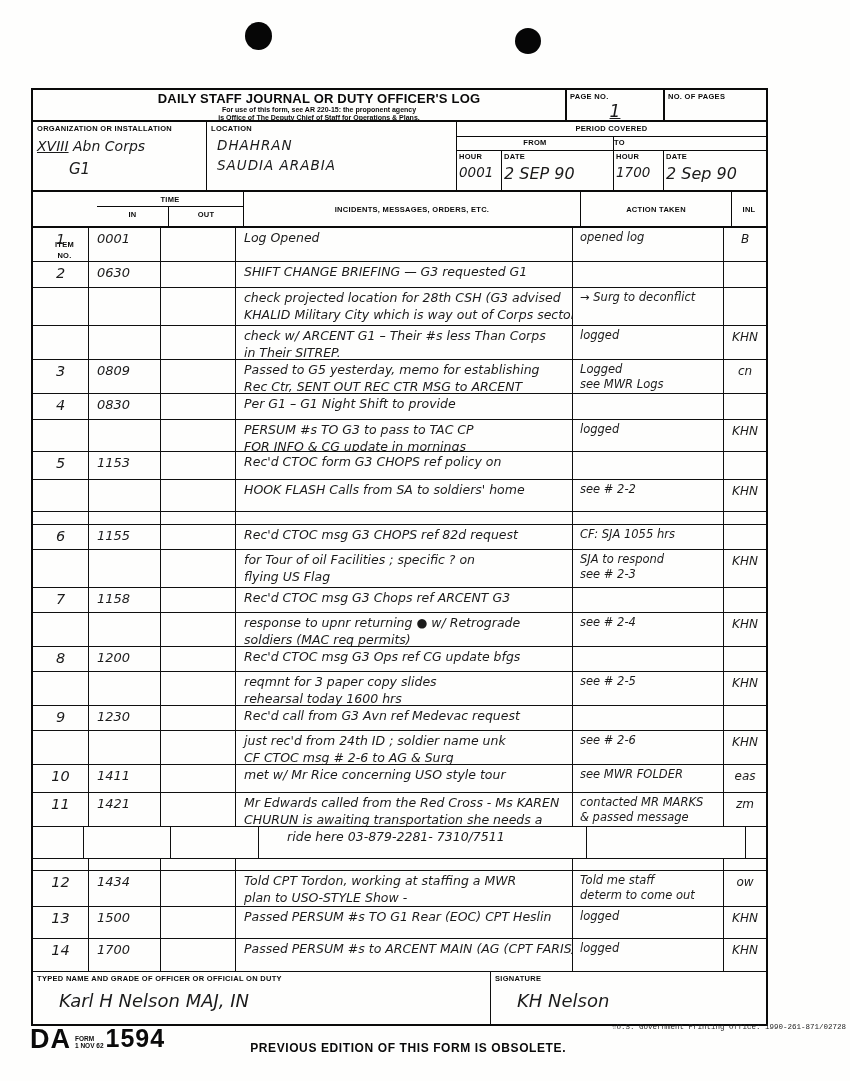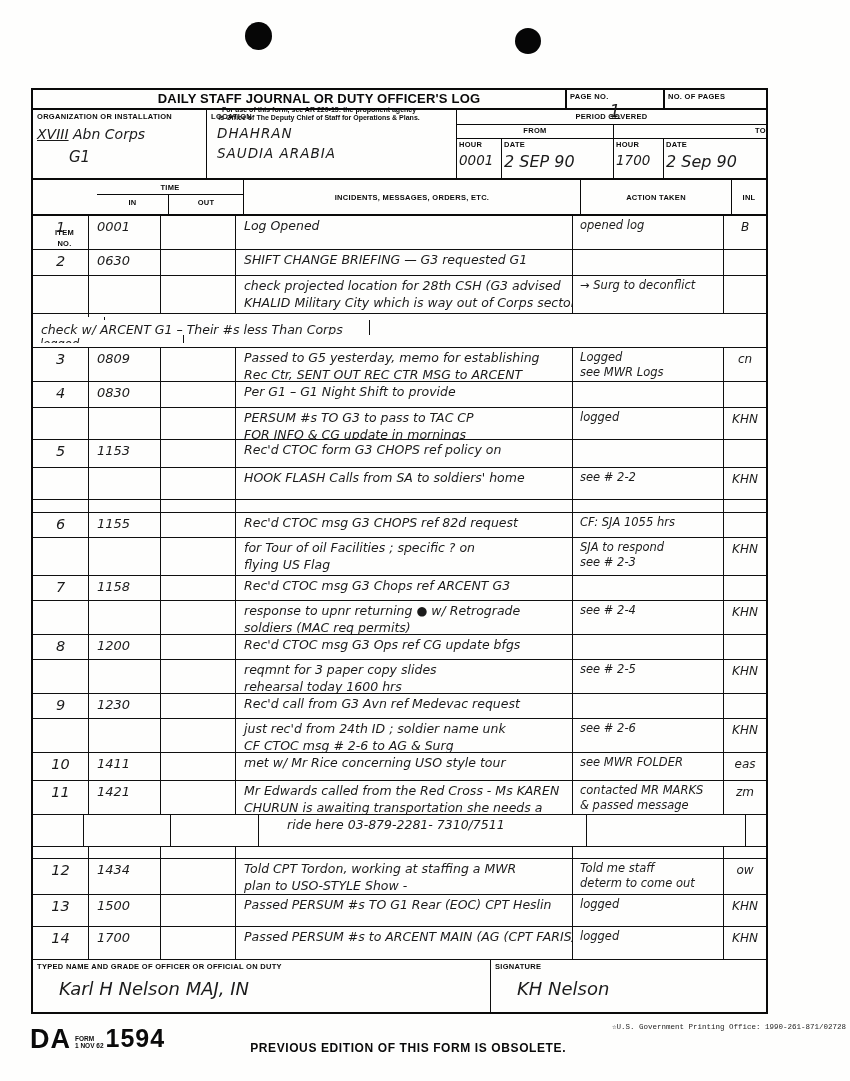--- a/index.html
+++ b/index.html
@@ -4,36 +4,36 @@
 <style>
   html,body{margin:0;padding:0;}
   body{width:850px;height:1081px;position:relative;background:#fefefd;overflow:hidden;
        font-family:"Liberation Sans",sans-serif;color:#0a0a0a;}
   *{box-sizing:border-box;}
   .hole{position:absolute;background:#060606;border-radius:50%;}
   .form{position:absolute;left:31px;top:88px;width:737px;border:2.5px solid #0a0a0a;background:transparent;}
   .lbl{font-size:7.5px;font-weight:bold;letter-spacing:.3px;}
   .hw{font-family:"DejaVu Sans",sans-serif;font-style:italic;color:#1b1b1b;}
   
-  .row-title{display:flex;height:20px;border-bottom:2px solid #0a0a0a;padding-left:40px;}
+  .row-title{display:flex;height:32px;border-bottom:2px solid #0a0a0a;padding-left:40px;}
   .title-cell{flex:1;text-align:center;padding-top:2px;}
   .title-main{font-size:13px;font-weight:bold;letter-spacing:.2px;line-height:1.05;}
   .title-sub{font-size:7px;font-weight:bold;line-height:1.15;}
   .pageno-cell{width:98px;border-left:2px solid #0a0a0a;padding:2px 3px;}
   .pages-cell{width:103px;border-left:2px solid #0a0a0a;padding:2px 3px;}
   .pageno-val{font-size:17px;text-align:center;margin-top:0;text-decoration:underline;}
   
   .row-org{display:flex;height:70px;border-bottom:2px solid #0a0a0a;}
   .org-cell{width:173px;padding:2px 4px;}
   .loc-cell{width:250px;border-left:1.5px solid #0a0a0a;padding:2px 4px;}
   .period-cell{flex:1;border-left:1.5px solid #0a0a0a;display:flex;flex-direction:column;}
   .period-head{height:15px;text-align:center;border-bottom:1.5px solid #0a0a0a;padding-top:2px;}
   .period-fromto{display:flex;height:14px;border-bottom:1.5px solid #0a0a0a;}
   .pf{width:157px;text-align:center;border-right:1.5px solid #0a0a0a;padding-top:1px;}
-  .pt{flex:1;text-align:right;padding-top:1px;}
+  .pt{flex:1;text-align:left;padding-top:1px;}
   .period-vals{flex:1;display:flex;}
   .pv{border-right:1.5px solid #0a0a0a;padding:1px 2px;}
   .pv:last-child{border-right:none;}
   .pv .hw{font-size:13.5px;margin-top:3px;white-space:nowrap;}
   .org-line1{font-size:14px;margin-top:5px;white-space:nowrap;}
   .org-unit{text-decoration:underline;}
   .org-line2{font-size:15px;margin:6px 0 0 32px;}
   .loc-line{font-size:13.5px;margin:4px 0 0 6px;letter-spacing:1px;}
   
   .thead{display:flex;height:36px;border-bottom:2px solid #0a0a0a;}
@@ -181,21 +181,21 @@
         <div class="cell c-out hw"></div>
         <div class="cell c-inc hw">
           <div class="line">check projected location for 28th CSH (G3 advised</div>
           <div class="line">KHALID Military City which is way out of Corps sector)</div>
         </div>
         <div class="cell c-act hw">
           <div class="line">→ Surg to deconflict</div>
         </div>
         <div class="cell c-inl hw"></div>
       </div>
-      <div class="log-row" style="height: 34px; flex-direction: column;">
+      <div class="log-row" style="height: 34px;">
         <div class="cell c-item hw"></div>
         <div class="cell c-in hw"></div>
         <div class="cell c-out hw"></div>
         <div class="cell c-inc hw">
           <div class="line">check w/ ARCENT G1 – Their #s less Than Corps</div>
           <div class="line">in Their SITREP.</div>
         </div>
         <div class="cell c-act hw">
           <div class="line">logged</div>
         </div>

